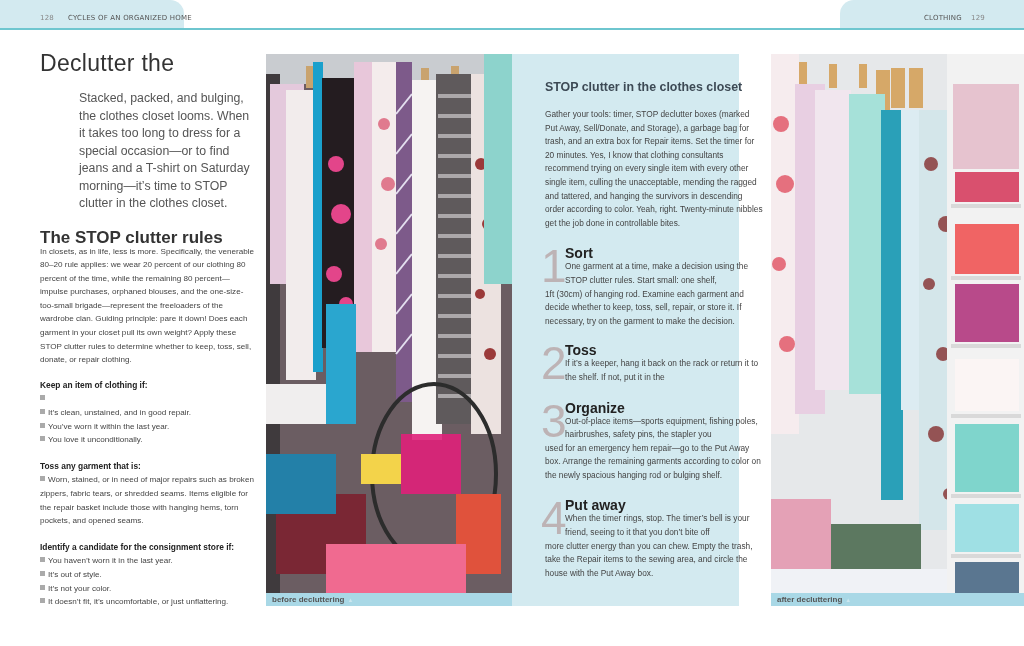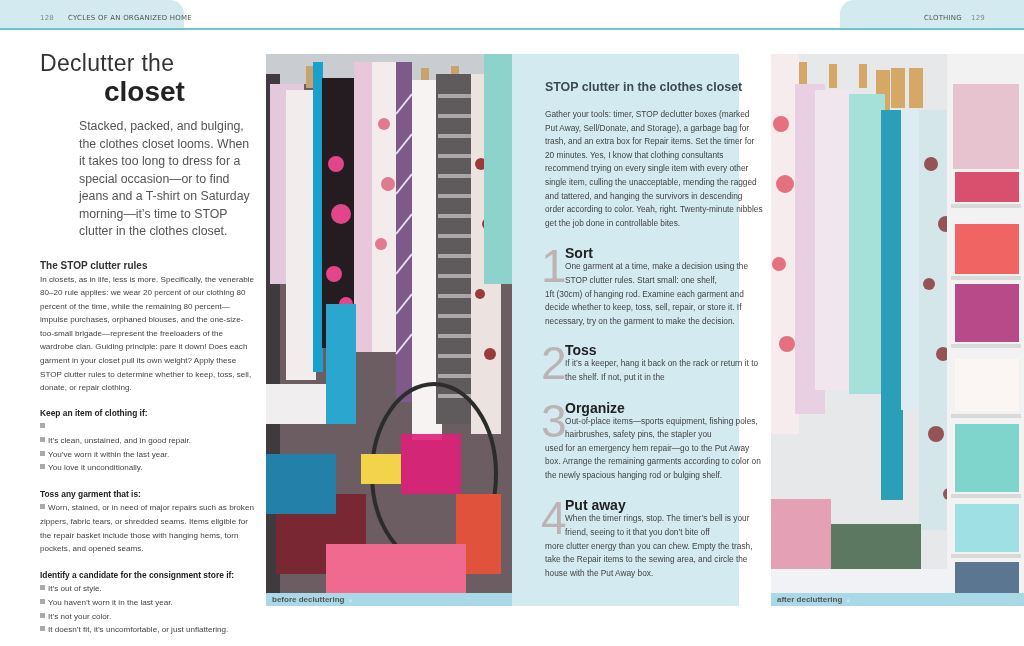--- a/index.html
+++ b/index.html
@@ -35,21 +35,21 @@
   }
   .title-line2 {
     font-family: "Liberation Sans", sans-serif; font-size: 28px; font-weight: bold;
     color: #222; line-height: 28px; margin-left: 64px;
   }
   .intro {
     margin-top: 12px; font-family: "Liberation Sans", sans-serif; font-size: 12.3px;
     line-height: 17.5px; color: #555; margin-left: 39px;
   }
   .rules-heading {
-    margin-top: 18px; font-family: "Liberation Sans", sans-serif; font-size: 10px;
+    margin-top: 18px; font-family: "Liberation Sans", sans-serif; font-size: 17px;
     font-weight: bold; color: #333; line-height: 14px;
   }
   .body-small {
     font-family: "Liberation Sans", sans-serif; font-size: 8.1px; line-height: 13.6px; color: #444;
   }
   .sub-heading {
     margin-top: 10px; font-family: "Liberation Sans", sans-serif; font-size: 8.4px;
     font-weight: bold; color: #222; line-height: 13.6px;
   }
   .bullet-list { list-style: none; }
@@ -108,43 +108,42 @@
 <div class="hdr-tab-left"></div>
 <div class="hdr-tab-right"></div>
 <div class="hdr-rule"></div>
 <span class="hdr-text hdr-left-num">128</span>
 <span class="hdr-text hdr-left-title">CYCLES OF AN ORGANIZED HOME</span>
 <span class="hdr-text hdr-right-title">CLOTHING</span>
 <span class="hdr-text hdr-right-num">129</span>
 
 <div class="left-col">
   <div class="title-line1">Declutter the</div>
-  <div class="title-line2">closet</div>
   <p class="intro">Stacked, packed, and bulging, the clothes closet looms. When it takes too long to dress for a special occasion—or to find jeans and a T-shirt on Saturday morning—it’s time to STOP clutter in the clothes closet.</p>
 
   <div class="rules-heading">The STOP clutter rules</div>
   <p class="body-small">In closets, as in life, less is more. Specifically, the venerable 80–20 rule applies: we wear 20 percent of our clothing 80 percent of the time, while the remaining 80 percent—impulse purchases, orphaned blouses, and the one-size-too-small brigade—represent the freeloaders of the wardrobe clan. Guiding principle: pare it down! Does each garment in your closet pull its own weight? Apply these STOP clutter rules to determine whether to keep, toss, sell, donate, or repair clothing.</p>
 
   <div class="sub-heading" style="margin-top:12px">Keep an item of clothing if:</div>
   <ul class="bullet-list">
     <li><span class="sq"></span></li>
     <li><span class="sq"></span><span>It’s clean, unstained, and in good repair.</span></li>
     <li><span class="sq"></span><span>You’ve worn it within the last year.</span></li>
     <li><span class="sq"></span><span>You love it unconditionally.</span></li>
   </ul>
 
   <div class="sub-heading" style="margin-top:13px">Toss any garment that is:</div>
   <ul class="bullet-list">
     <li><span class="sq"></span><span>Worn, stained, or in need of major repairs such as broken zippers, fabric tears, or shredded seams. Items eligible for the repair basket include those with hanging hems, torn pockets, and opened seams.</span></li>
   </ul>
 
   <div class="sub-heading" style="margin-top:13px">Identify a candidate for the consignment store if:</div>
   <ul class="bullet-list">
+    <li><span class="sq"></span><span>You haven’t worn it in the last year.</span></li>
     <li><span class="sq"></span><span>It’s out of style.</span></li>
-    <li><span class="sq"></span><span>You haven’t worn it in the last year.</span></li>
     <li><span class="sq"></span><span>It’s not your color.</span></li>
     <li><span class="sq"></span><span>It doesn’t fit, it’s uncomfortable, or just unflattering.</span></li>
   </ul>
 </div>
 
 <div class="photo photo-before">
   <svg width="246" height="539" viewBox="0 0 246 539">
     <rect x="0" y="0" width="246" height="539" fill="#6b5d62"></rect>
     <rect x="0" y="0" width="246" height="30" fill="#c9ccd0"></rect>
 

